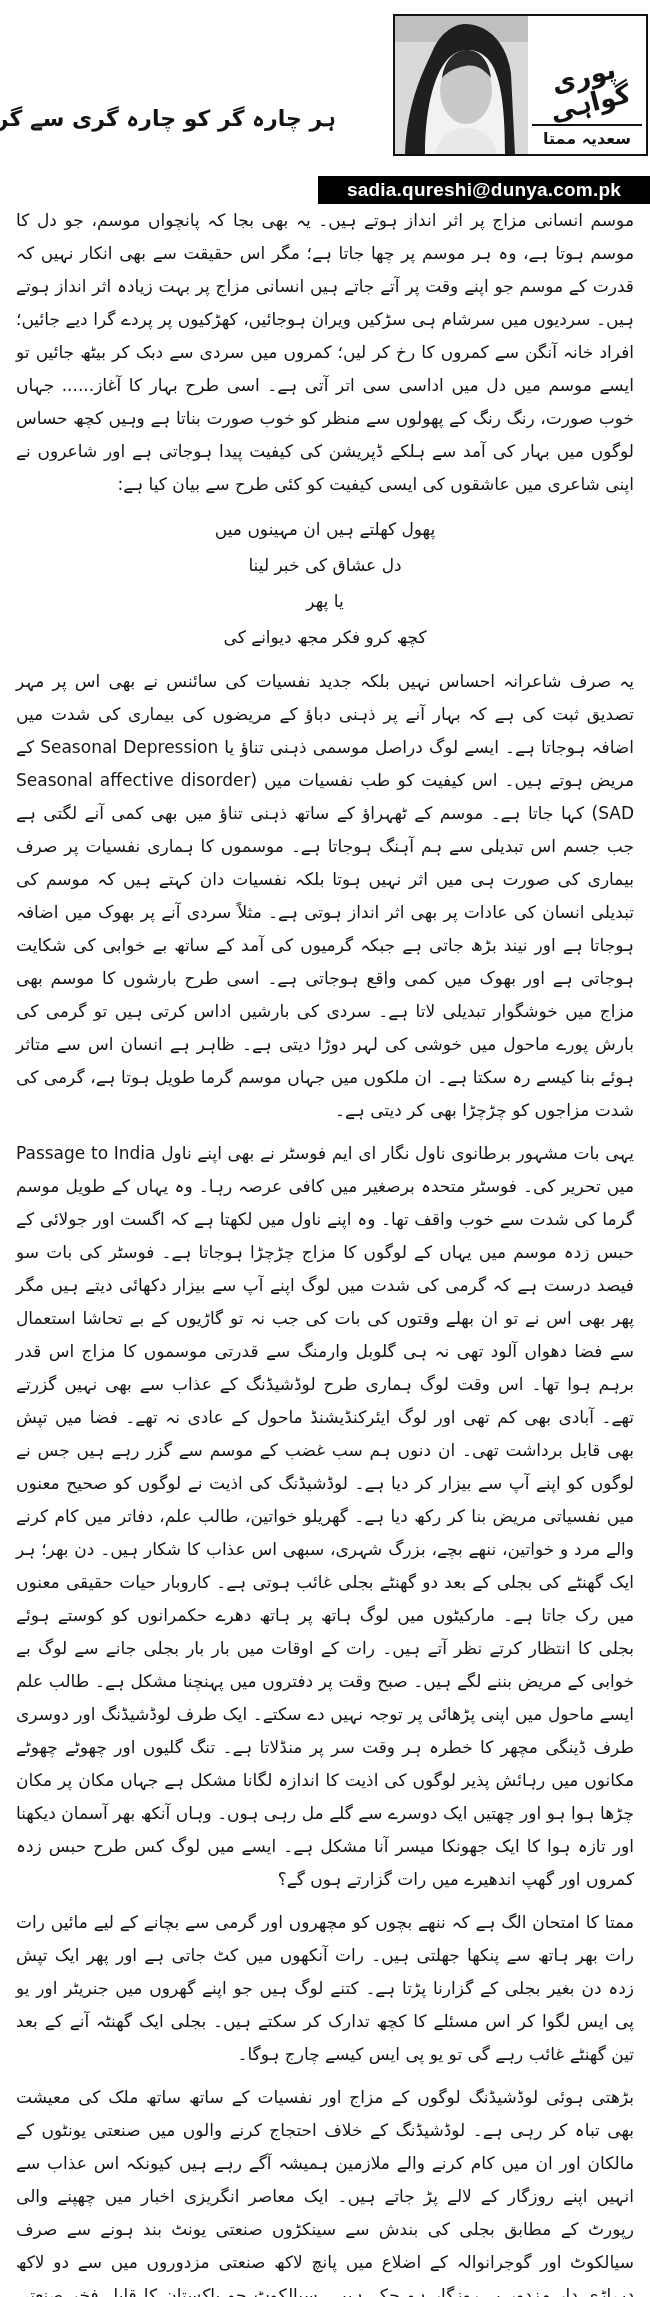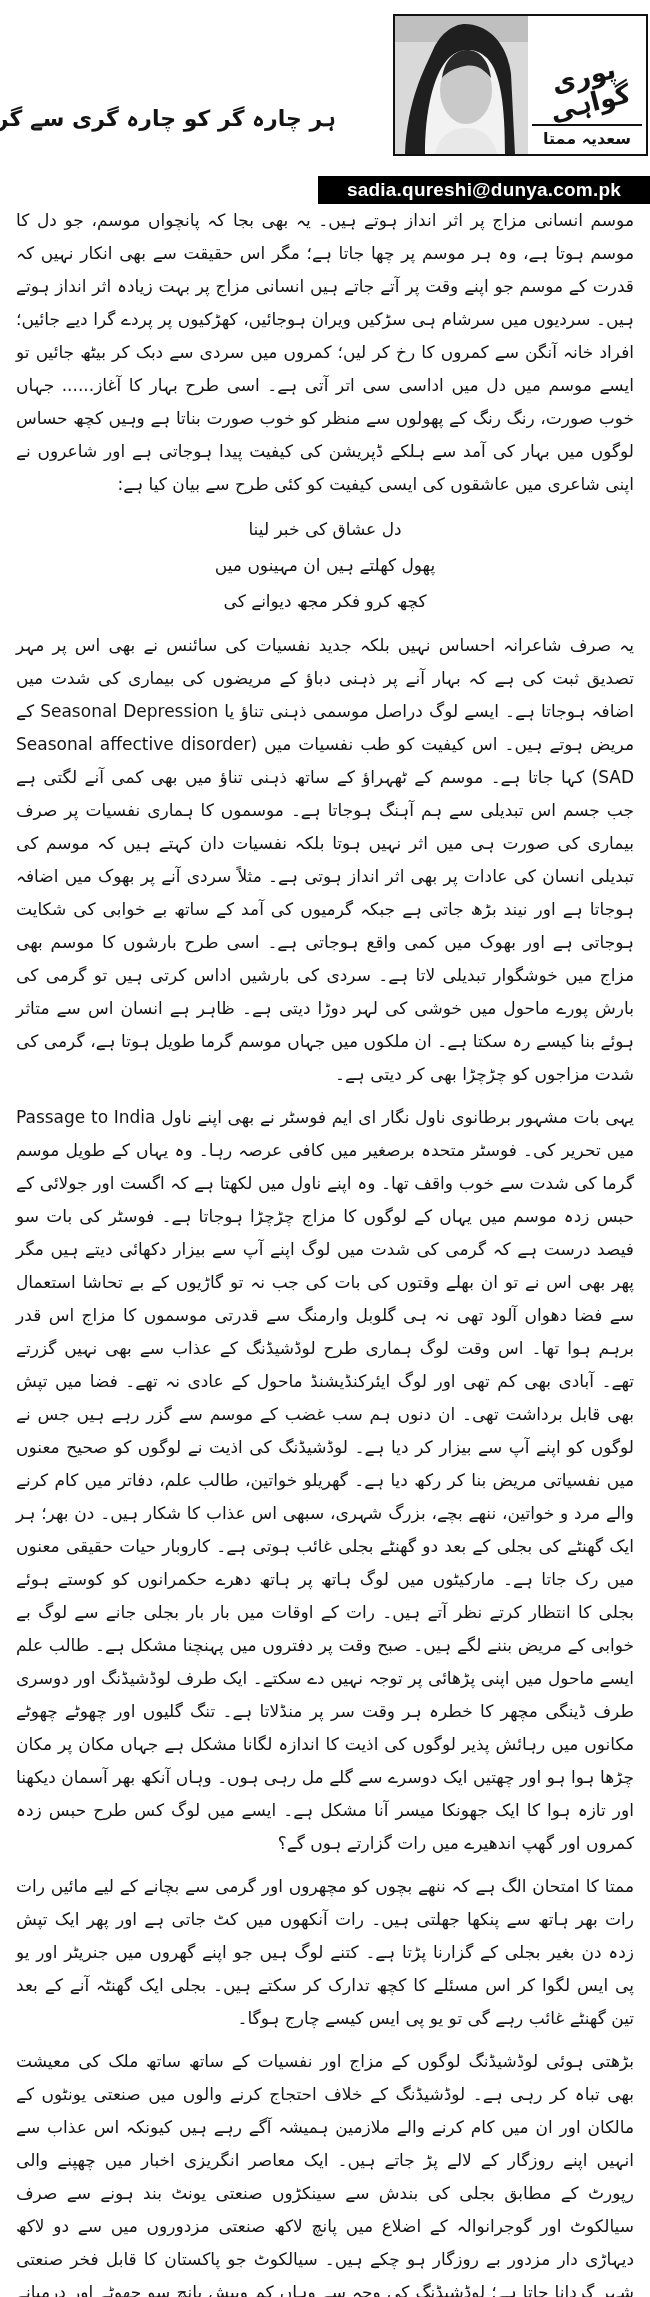--- a/index.html
+++ b/index.html
@@ -102,22 +102,23 @@
     <div class="email-bar">
       <span>sadia.qureshi@dunya.com.pk</span>
     </div>
   </div>
 
   <div class="article">
 
     <p>موسم انسانی مزاج پر اثر انداز ہوتے ہیں۔ یہ بھی بجا کہ پانچواں موسم، جو دل کا موسم ہوتا ہے، وہ ہر موسم پر چھا جاتا ہے؛ مگر اس حقیقت سے بھی انکار نہیں کہ قدرت کے موسم جو اپنے وقت پر آتے جاتے ہیں انسانی مزاج پر بہت زیادہ اثر انداز ہوتے ہیں۔ سردیوں میں سرشام ہی سڑکیں ویران ہوجائیں، کھڑکیوں پر پردے گرا دیے جائیں؛ افراد خانہ آنگن سے کمروں کا رخ کر لیں؛ کمروں میں سردی سے دبک کر بیٹھ جائیں تو ایسے موسم میں دل میں اداسی سی اتر آتی ہے۔ اسی طرح بہار کا آغاز...... جہاں خوب صورت، رنگ رنگ کے پھولوں سے منظر کو خوب صورت بناتا ہے وہیں کچھ حساس لوگوں میں بہار کی آمد سے ہلکے ڈپریشن کی کیفیت پیدا ہوجاتی ہے اور شاعروں نے اپنی شاعری میں عاشقوں کی ایسی کیفیت کو کئی طرح سے بیان کیا ہے:</p>
 
     <div class="poetry">
+      <div>پھول کھلتے ہیں ان مہینوں میں</div>
       <div>دل عشاق کی خبر لینا</div>
-      <div>پھول کھلتے ہیں ان مہینوں میں</div>
+      <div>یا پھر</div>
       <div>کچھ کرو فکر مجھ دیوانے کی</div>
     </div>
 
     <p>یہ صرف شاعرانہ احساس نہیں بلکہ جدید نفسیات کی سائنس نے بھی اس پر مہر تصدیق ثبت کی ہے کہ بہار آنے پر ذہنی دباؤ کے مریضوں کی بیماری کی شدت میں اضافہ ہوجاتا ہے۔ ایسے لوگ دراصل موسمی ذہنی تناؤ یا Seasonal Depression کے مریض ہوتے ہیں۔ اس کیفیت کو طب نفسیات میں (Seasonal affective disorder (SAD کہا جاتا ہے۔ موسم کے ٹھہراؤ کے ساتھ ذہنی تناؤ میں بھی کمی آنے لگتی ہے جب جسم اس تبدیلی سے ہم آہنگ ہوجاتا ہے۔ موسموں کا ہماری نفسیات پر صرف بیماری کی صورت ہی میں اثر نہیں ہوتا بلکہ نفسیات دان کہتے ہیں کہ موسم کی تبدیلی انسان کی عادات پر بھی اثر انداز ہوتی ہے۔ مثلاً سردی آنے پر بھوک میں اضافہ ہوجاتا ہے اور نیند بڑھ جاتی ہے جبکہ گرمیوں کی آمد کے ساتھ بے خوابی کی شکایت ہوجاتی ہے اور بھوک میں کمی واقع ہوجاتی ہے۔ اسی طرح بارشوں کا موسم بھی مزاج میں خوشگوار تبدیلی لاتا ہے۔ سردی کی بارشیں اداس کرتی ہیں تو گرمی کی بارش پورے ماحول میں خوشی کی لہر دوڑا دیتی ہے۔ ظاہر ہے انسان اس سے متاثر ہوئے بنا کیسے رہ سکتا ہے۔ ان ملکوں میں جہاں موسم گرما طویل ہوتا ہے، گرمی کی شدت مزاجوں کو چڑچڑا بھی کر دیتی ہے۔</p>
     <p>یہی بات مشہور برطانوی ناول نگار ای ایم فوسٹر نے بھی اپنے ناول Passage to India میں تحریر کی۔ فوسٹر متحدہ برصغیر میں کافی عرصہ رہا۔ وہ یہاں کے طویل موسم گرما کی شدت سے خوب واقف تھا۔ وہ اپنے ناول میں لکھتا ہے کہ اگست اور جولائی کے حبس زدہ موسم میں یہاں کے لوگوں کا مزاج چڑچڑا ہوجاتا ہے۔ فوسٹر کی بات سو فیصد درست ہے کہ گرمی کی شدت میں لوگ اپنے آپ سے بیزار دکھائی دیتے ہیں مگر پھر بھی اس نے تو ان بھلے وقتوں کی بات کی جب نہ تو گاڑیوں کے بے تحاشا استعمال سے فضا دھواں آلود تھی نہ ہی گلوبل وارمنگ سے قدرتی موسموں کا مزاج اس قدر برہم ہوا تھا۔ اس وقت لوگ ہماری طرح لوڈشیڈنگ کے عذاب سے بھی نہیں گزرتے تھے۔ آبادی بھی کم تھی اور لوگ ایئرکنڈیشنڈ ماحول کے عادی نہ تھے۔ فضا میں تپش بھی قابل برداشت تھی۔ ان دنوں ہم سب غضب کے موسم سے گزر رہے ہیں جس نے لوگوں کو اپنے آپ سے بیزار کر دیا ہے۔ لوڈشیڈنگ کی اذیت نے لوگوں کو صحیح معنوں میں نفسیاتی مریض بنا کر رکھ دیا ہے۔ گھریلو خواتین، طالب علم، دفاتر میں کام کرنے والے مرد و خواتین، ننھے بچے، بزرگ شہری، سبھی اس عذاب کا شکار ہیں۔ دن بھر؛ ہر ایک گھنٹے کی بجلی کے بعد دو گھنٹے بجلی غائب ہوتی ہے۔ کاروبار حیات حقیقی معنوں میں رک جاتا ہے۔ مارکیٹوں میں لوگ ہاتھ پر ہاتھ دھرے حکمرانوں کو کوستے ہوئے بجلی کا انتظار کرتے نظر آتے ہیں۔ رات کے اوقات میں بار بار بجلی جانے سے لوگ بے خوابی کے مریض بننے لگے ہیں۔ صبح وقت پر دفتروں میں پہنچنا مشکل ہے۔ طالب علم ایسے ماحول میں اپنی پڑھائی پر توجہ نہیں دے سکتے۔ ایک طرف لوڈشیڈنگ اور دوسری طرف ڈینگی مچھر کا خطرہ ہر وقت سر پر منڈلاتا ہے۔ تنگ گلیوں اور چھوٹے چھوٹے مکانوں میں رہائش پذیر لوگوں کی اذیت کا اندازہ لگانا مشکل ہے جہاں مکان پر مکان چڑھا ہوا ہو اور چھتیں ایک دوسرے سے گلے مل رہی ہوں۔ وہاں آنکھ بھر آسمان دیکھنا اور تازہ ہوا کا ایک جھونکا میسر آنا مشکل ہے۔ ایسے میں لوگ کس طرح حبس زدہ کمروں اور گھپ اندھیرے میں رات گزارتے ہوں گے؟</p>
     <p>ممتا کا امتحان الگ ہے کہ ننھے بچوں کو مچھروں اور گرمی سے بچانے کے لیے مائیں رات رات بھر ہاتھ سے پنکھا جھلتی ہیں۔ رات آنکھوں میں کٹ جاتی ہے اور پھر ایک تپش زدہ دن بغیر بجلی کے گزارنا پڑتا ہے۔ کتنے لوگ ہیں جو اپنے گھروں میں جنریٹر اور یو پی ایس لگوا کر اس مسئلے کا کچھ تدارک کر سکتے ہیں۔ بجلی ایک گھنٹہ آنے کے بعد تین گھنٹے غائب رہے گی تو یو پی ایس کیسے چارج ہوگا۔</p>
     <p>بڑھتی ہوئی لوڈشیڈنگ لوگوں کے مزاج اور نفسیات کے ساتھ ساتھ ملک کی معیشت بھی تباہ کر رہی ہے۔ لوڈشیڈنگ کے خلاف احتجاج کرنے والوں میں صنعتی یونٹوں کے مالکان اور ان میں کام کرنے والے ملازمین ہمیشہ آگے رہے ہیں کیونکہ اس عذاب سے انہیں اپنے روزگار کے لالے پڑ جاتے ہیں۔ ایک معاصر انگریزی اخبار میں چھپنے والی رپورٹ کے مطابق بجلی کی بندش سے سینکڑوں صنعتی یونٹ بند ہونے سے صرف سیالکوٹ اور گوجرانوالہ کے اضلاع میں پانچ لاکھ صنعتی مزدوروں میں سے دو لاکھ دیہاڑی دار مزدور بے روزگار ہو چکے ہیں۔ سیالکوٹ جو پاکستان کا قابل فخر صنعتی شہر گردانا جاتا ہے؛ لوڈشیڈنگ کی وجہ سے وہاں کم وبیش پانچ سو چھوٹے اور درمیانے درجے کے صنعتی یونٹ بند ہو چکے ہیں۔ لاکھوں مزدوروں کو روزگار دینے والے ان صنعتی یونٹوں کی بندش سے صرف گھروں کے چولہے ہی ٹھنڈے نہیں پڑے بلکہ ہماری ایکسپورٹ پر بھی برا اثر پڑا ہے۔</p>
 
   </div>
 </div>

